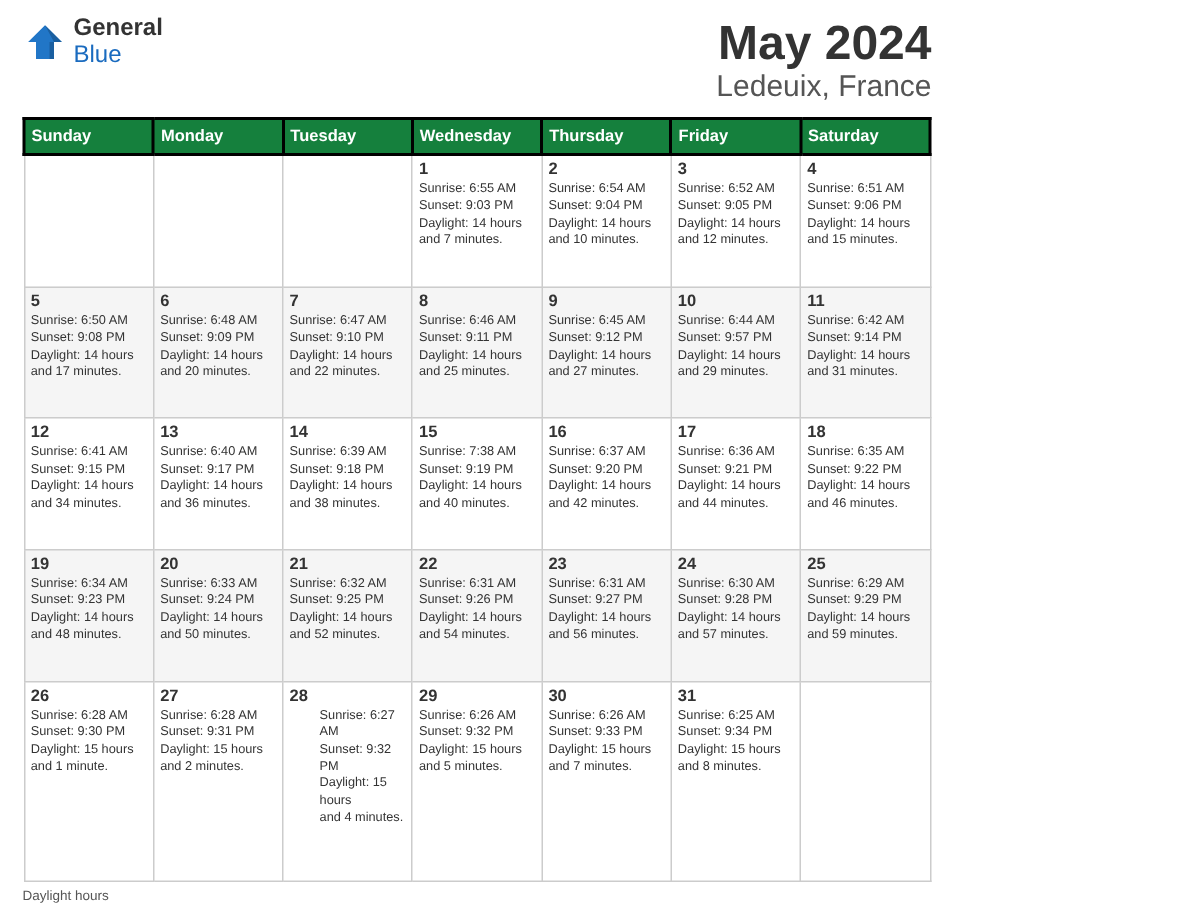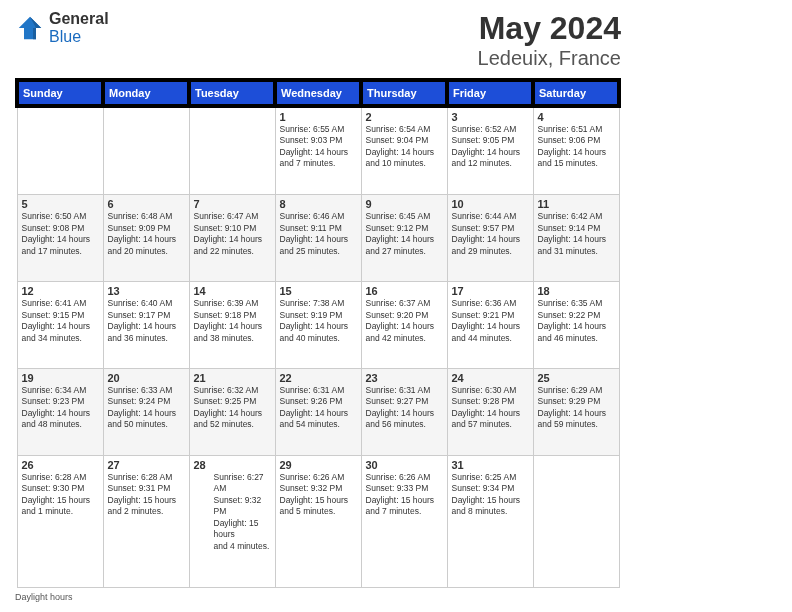--- a/index.html
+++ b/index.html
@@ -60,27 +60,27 @@
       color: #555;
     }
     .calendar {
       flex: 1;
       border: 1px solid #ccc;
       border-collapse: collapse;
       width: 100%;
       table-layout: fixed;
     }
     .calendar th {
-      background: #1d4ed8;
+      background: #15803d;
       color: #fff;
       font-size: 11px;
       font-weight: bold;
       padding: 5px 4px;
       text-align: left;
-      border: 4px solid #000000;
+      border: 2px solid #000000;
     }
     .calendar td {
       border: 1px solid #ccc;
       vertical-align: top;
       padding: 3px 4px;
       font-size: 9px;
       color: #333;
       background: #fff;
     }
     .calendar tr:nth-child(even) td {

